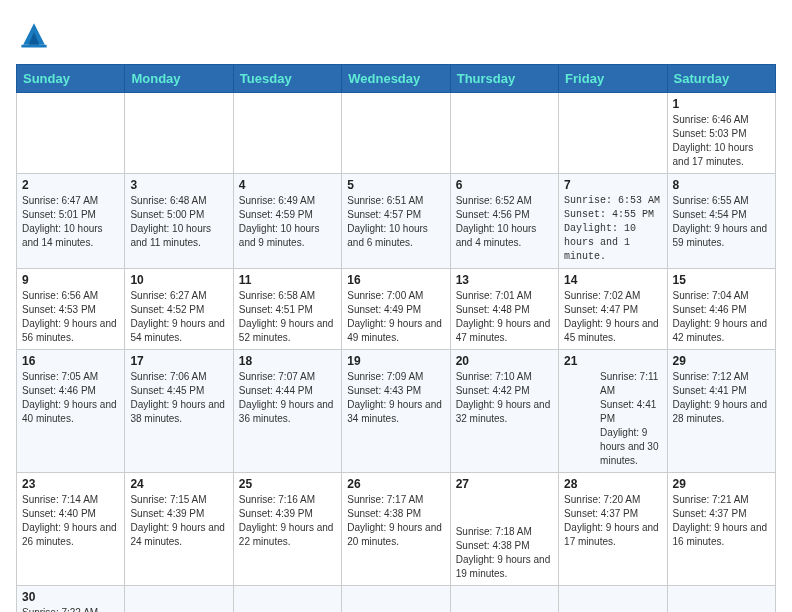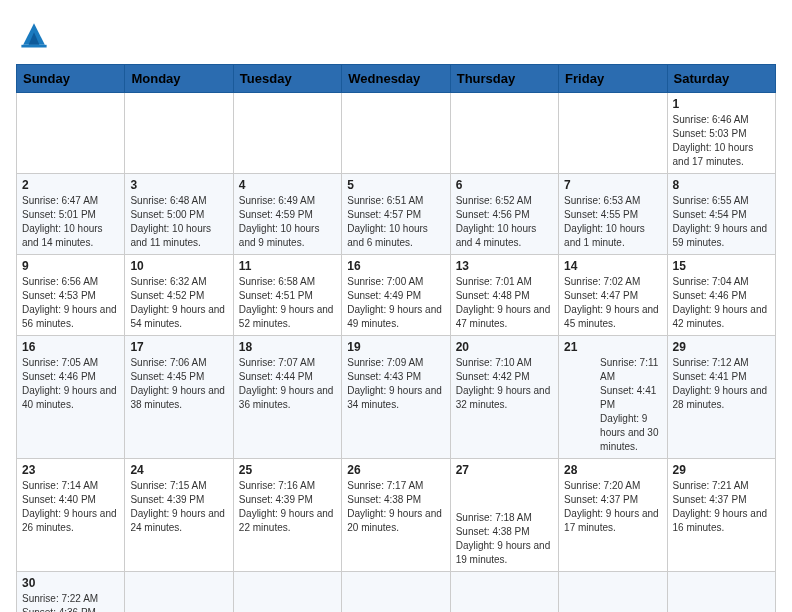--- a/index.html
+++ b/index.html
@@ -47,21 +47,21 @@
       font-size: 15px;
       color: #444;
     }
     .calendar {
       width: 100%;
       border-collapse: collapse;
       border: 1px solid #ccc;
     }
     .calendar th {
       background-color: #2b6cb0;
-      color: #000000;
+      color: #5eead4;
       text-align: left;
       padding: 6px 6px;
       font-size: 13px;
       border: 1px solid #1a5a9a;
     }
     .calendar td {
       vertical-align: top;
       border: 1px solid #ccc;
       padding: 4px 5px;
       font-size: 10.5px;
@@ -170,41 +170,41 @@
 Daylight: 10 hours and 6 minutes.</div>
         </td>
         <td>
           <span class="day-number">6</span>
           <div class="day-info" style="white-space: pre-line;">Sunrise: 6:52 AM
 Sunset: 4:56 PM
 Daylight: 10 hours and 4 minutes.</div>
         </td>
         <td>
           <span class="day-number">7</span>
-          <div class="day-info" style="white-space: pre-line;">Sunrise: 6:53 AM
+          <div class="day-info" style="white-space: pre-line; font-family: Liberation Mono, monospace;">Sunrise: 6:53 AM
 Sunset: 4:55 PM
 Daylight: 10 hours and 1 minute.</div>
         </td>
         <td>
           <span class="day-number">8</span>
           <div class="day-info" style="white-space: pre-line;">Sunrise: 6:55 AM
 Sunset: 4:54 PM
 Daylight: 9 hours and 59 minutes.</div>
         </td>
       </tr>
       <tr>
         <td>
           <span class="day-number">9</span>
           <div class="day-info" style="white-space: pre-line;">Sunrise: 6:56 AM
 Sunset: 4:53 PM
 Daylight: 9 hours and 56 minutes.</div>
         </td>
         <td>
           <span class="day-number">10</span>
-          <div class="day-info" style="white-space: pre-line;">Sunrise: 6:32 AM
+          <div class="day-info" style="white-space: pre-line;">Sunrise: 6:27 AM
 Sunset: 4:52 PM
 Daylight: 9 hours and 54 minutes.</div>
         </td>
         <td>
           <span class="day-number">11</span>
           <div class="day-info" style="white-space: pre-line;">Sunrise: 6:58 AM
 Sunset: 4:51 PM
 Daylight: 9 hours and 52 minutes.</div>
         </td>
         <td>

